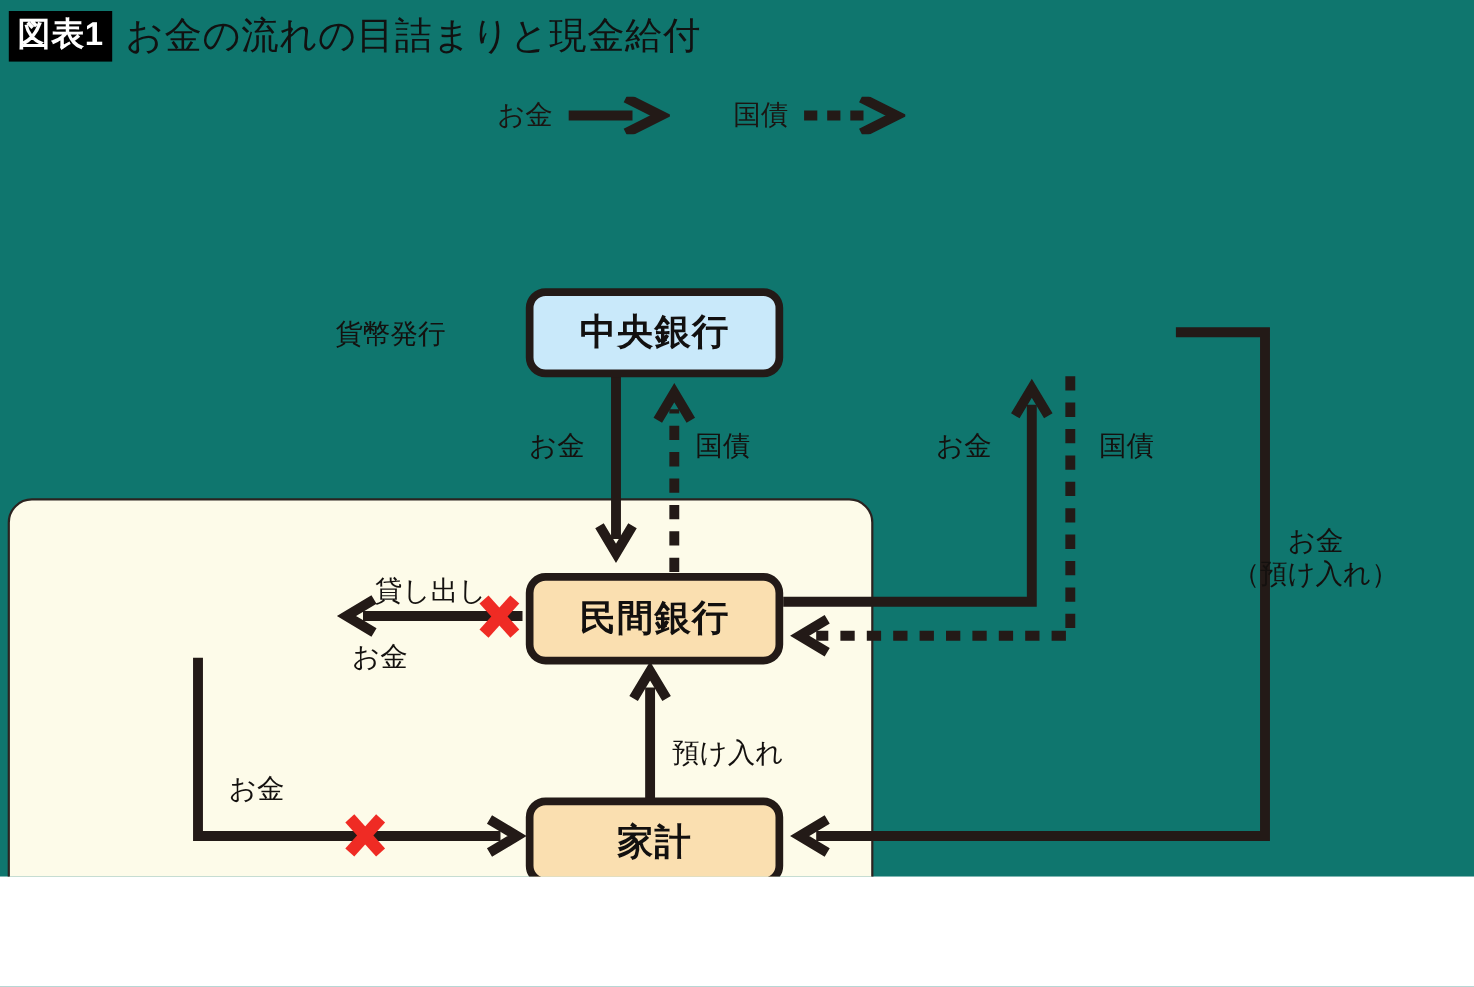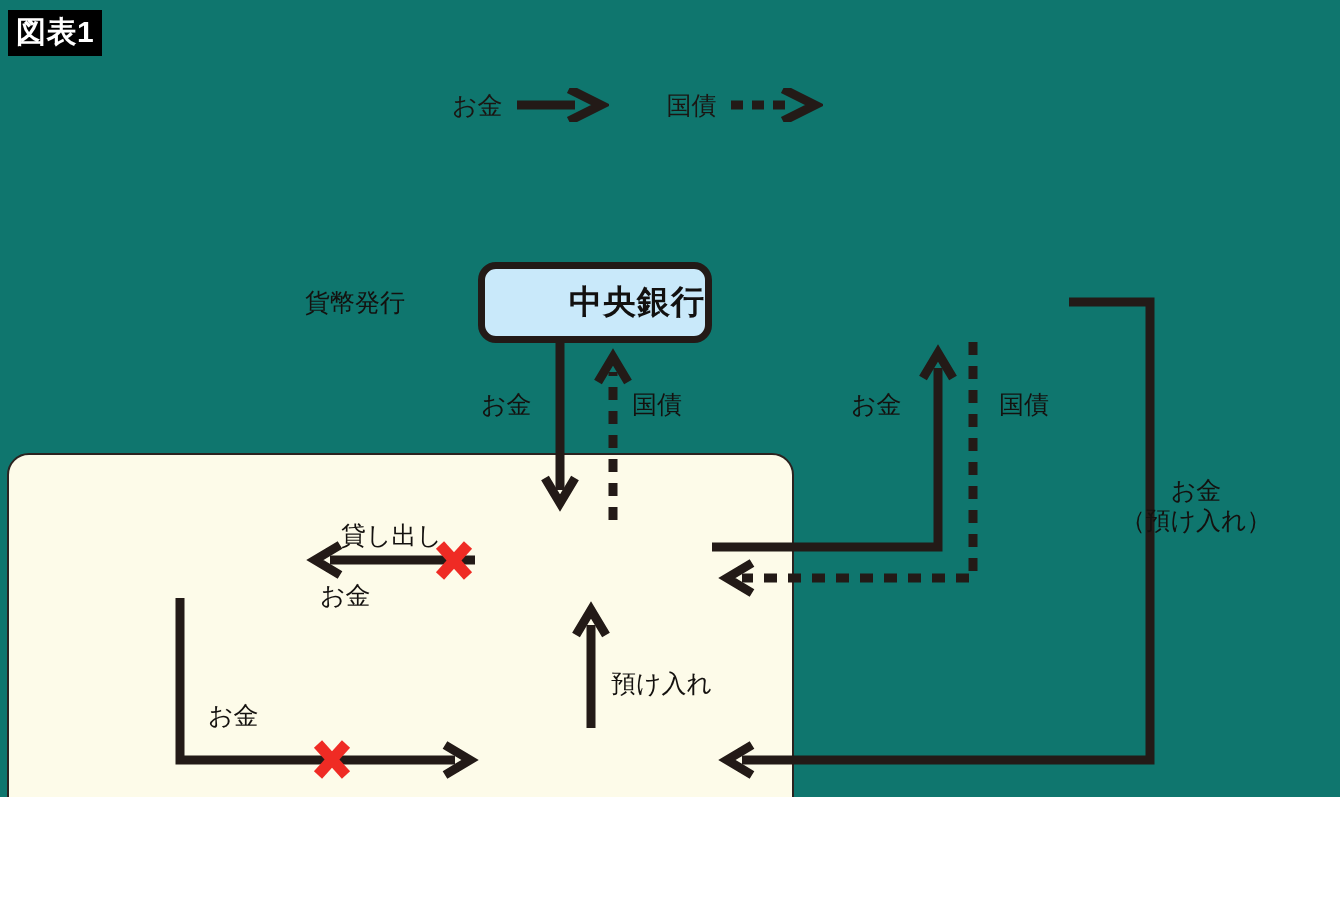--- a/index.html
+++ b/index.html
@@ -73,21 +73,21 @@
   }
 
   
   .node {
     position: absolute;
     box-sizing: border-box;
     border: 7px solid #231a17;
     border-radius: 18px;
     display: flex;
     align-items: center;
-    justify-content: flex-end;
+    justify-content: center;
     font-size: 33px;
     font-weight: bold;
     color: #12100f;
     letter-spacing: 1px;
   }
   .node.blue { background: #c9e9fa; }
   .node.orange { background: #fadfb0; }
 
   .market-box {
     position: absolute;
@@ -97,40 +97,40 @@
     background: #fdfbe9;
   }
 
   
   .lab {
     position: absolute;
     font-size: 25px;
     color: #14110f;
     line-height: 1.18;
     white-space: nowrap;
-    font-family: Liberation Mono, monospace;
   }
   .lab.center { text-align: center; }
   .market-tag {
     position: absolute;
     font-size: 25px;
     color: #14110f;
     background: #fdfbe9;
     padding: 0 14px;
     line-height: 1;
     white-space: nowrap;
   }
 </style>
 </head>
 <body>
 
 <div id="figure-root">
 
   <div class="title-row">
     <span class="title-badge">図表1</span>
+    <span class="title-text">お金の流れの目詰まりと現金給付</span>
   </div>
 
   <div class="legend">
     <div class="legend-item">
       <span class="legend-label">お金</span>
       <svg width="94" height="34" viewBox="0 0 94 34">
         <line x1="2" y1="17" x2="60" y2="17" stroke="#231a17" stroke-width="9"></line>
         <polyline points="58,3 86,17 58,31" fill="none" stroke="#231a17" stroke-width="9" stroke-linecap="square" stroke-linejoin="miter"></polyline>
       </svg>
     </div>
@@ -198,22 +198,28 @@
       <line x1="318" y1="744" x2="346" y2="775"></line>
       <line x1="346" y1="744" x2="318" y2="775"></line>
     </g>
   </svg>
 
   <div class="node blue" style="left:478px; top:262px; width:234px; height:81px;">
     <span>中央銀行</span>
   </div>
 
 
-
-
+  <div class="node orange" style="left:478px; top:521px; width:234px; height:83px;">
+    <span>民間銀行</span>
+  </div>
+
+
+  <div class="node orange" style="left:478px; top:725px; width:234px; height:80px;">
+    <span>家計</span>
+  </div>
 
   <div class="lab" style="left:305px; top:290px;">貨幣発行</div>
 
   <div class="lab" style="left:481px; top:392px;">お金</div>
 
   <div class="lab" style="left:632px; top:392px;">国債</div>
 
   <div class="lab" style="left:851px; top:392px;">お金</div>
 
   <div class="lab" style="left:999px; top:392px;">国債</div>

